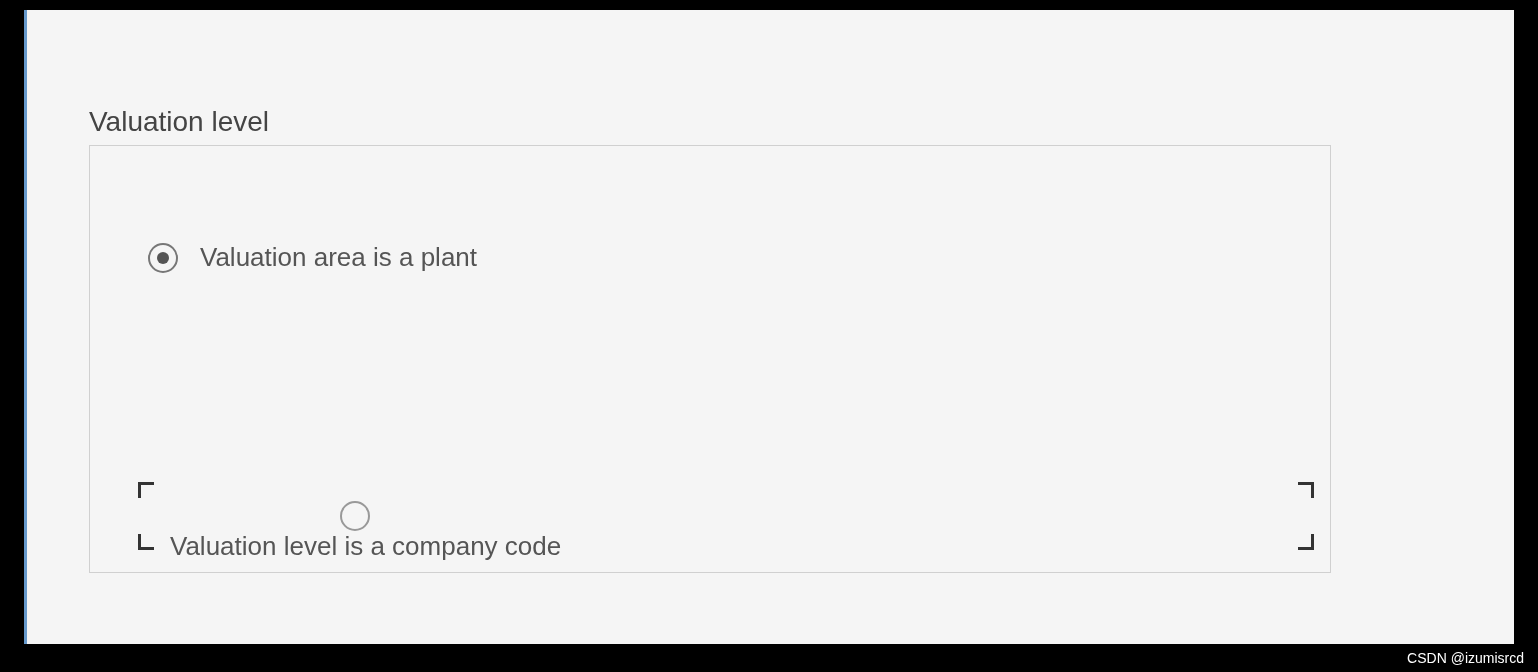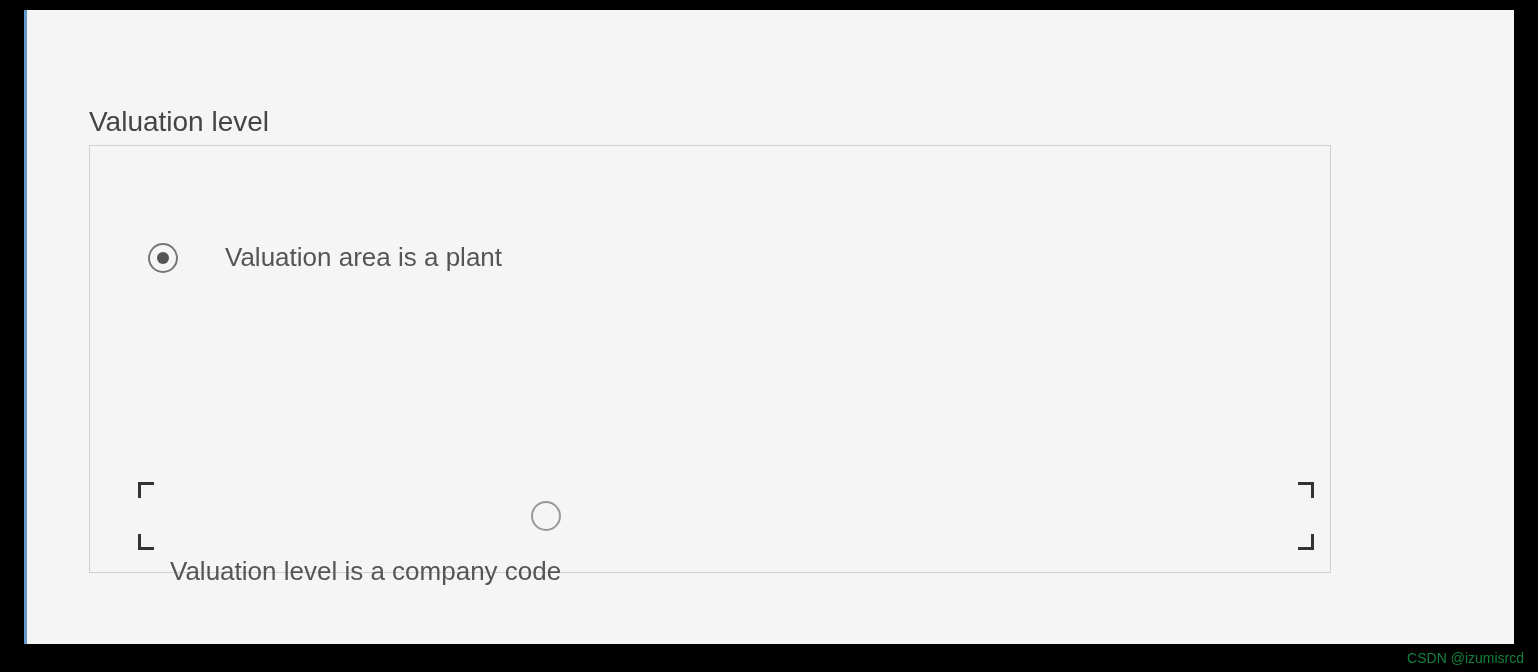--- a/index.html
+++ b/index.html
@@ -36,22 +36,21 @@
       top: 135px;
       left: 62px;
       width: 1242px;
       height: 428px;
       border: 1px solid #d0d0d0;
       background: transparent;
     }
     .radio-row {
       position: absolute;
       display: flex;
-      align-items: flex-end;
-      gap: 25px;
+      align-items: center;
     }
     .radio-row-1 {
       top: 96px;
       left: 58px;
     }
     .radio-row-2 {
       top: 355px;
       left: 58px;
       flex-direction: column;
     }
@@ -109,21 +108,21 @@
       top: 388px;
       right: 16px;
       border-bottom-width: 3px;
       border-right-width: 3px;
     }
     .watermark {
       position: absolute;
       bottom: 6px;
       right: 14px;
       font-size: 14px;
-      color: #15803d;
+      color: #ffffff;
       font-family: sans-serif;
     }
   </style>
 </head>
 <body>
 
 <div class="outer-frame">
   <div class="group-title">Valuation level</div>
 
   <div class="group-box">

